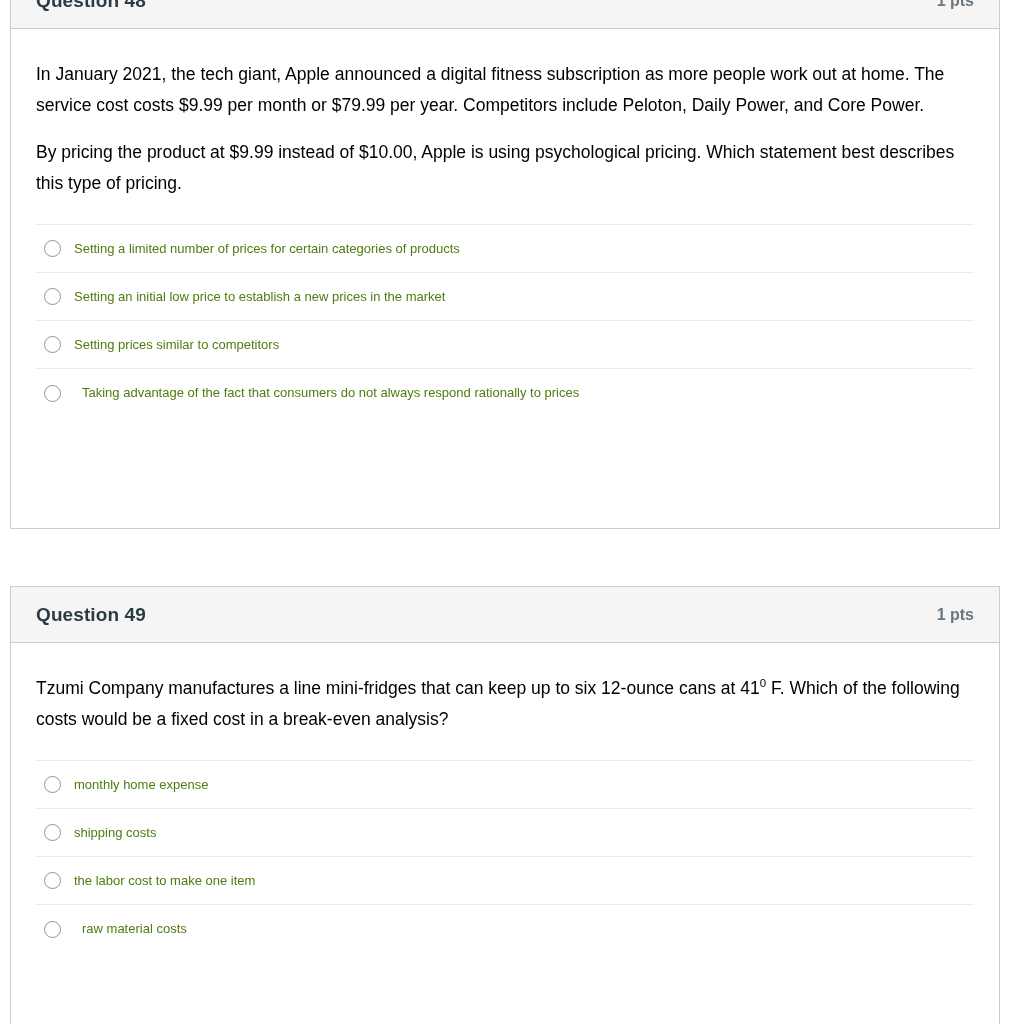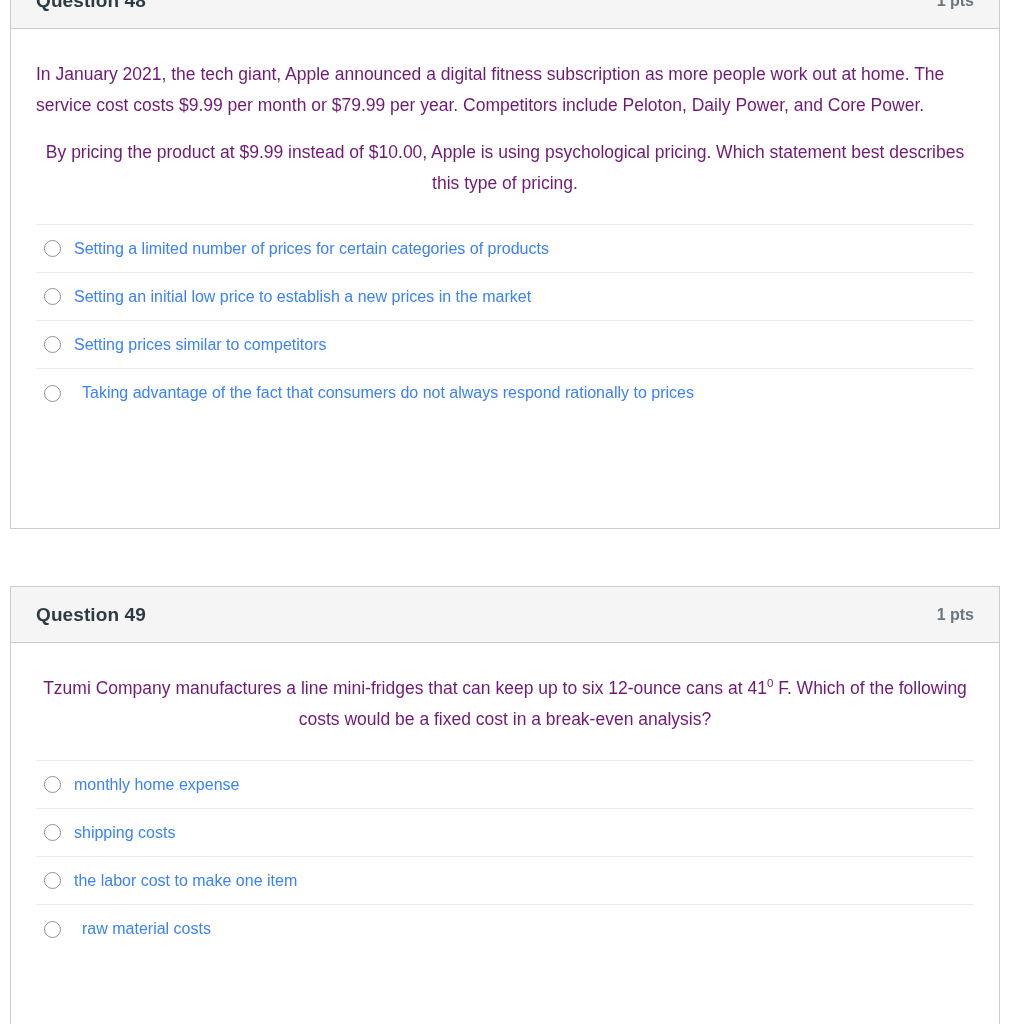--- a/index.html
+++ b/index.html
@@ -67,24 +67,24 @@
     color: #6b7780;
   }
 
   .question-body {
     padding: 30px 25px 0 25px;
   }
 
   .q-text {
     font-size: 17.5px;
     line-height: 31px;
-    color: #701a75;
+    color: #000000;
     margin: 0 0 16px 0;
   }
-  .q-text:last-of-type { margin-bottom: 0; text-align: center; }
+  .q-text:last-of-type { margin-bottom: 0; }
 
   .q-text sup {
     font-size: 11.5px;
     vertical-align: super;
     line-height: 0;
   }
 
   
   .answers {
     margin-top: 25px;
@@ -106,23 +106,23 @@
     width: 15px;
     height: 15px;
     min-width: 15px;
     border: 1.6px solid #8b959e;
     border-radius: 50%;
     background: #ffffff;
     margin-right: 13px;
   }
 
   .answer-label {
-    font-size: 16px;
+    font-size: 13px;
     line-height: 20px;
-    color: #3b82f6;
+    color: #4d7c0f;
   }
 </style>
 </head>
 <body>
 
 <div class="page">
 
   <div class="question-card q48-card">
 
     <div class="question-header">

